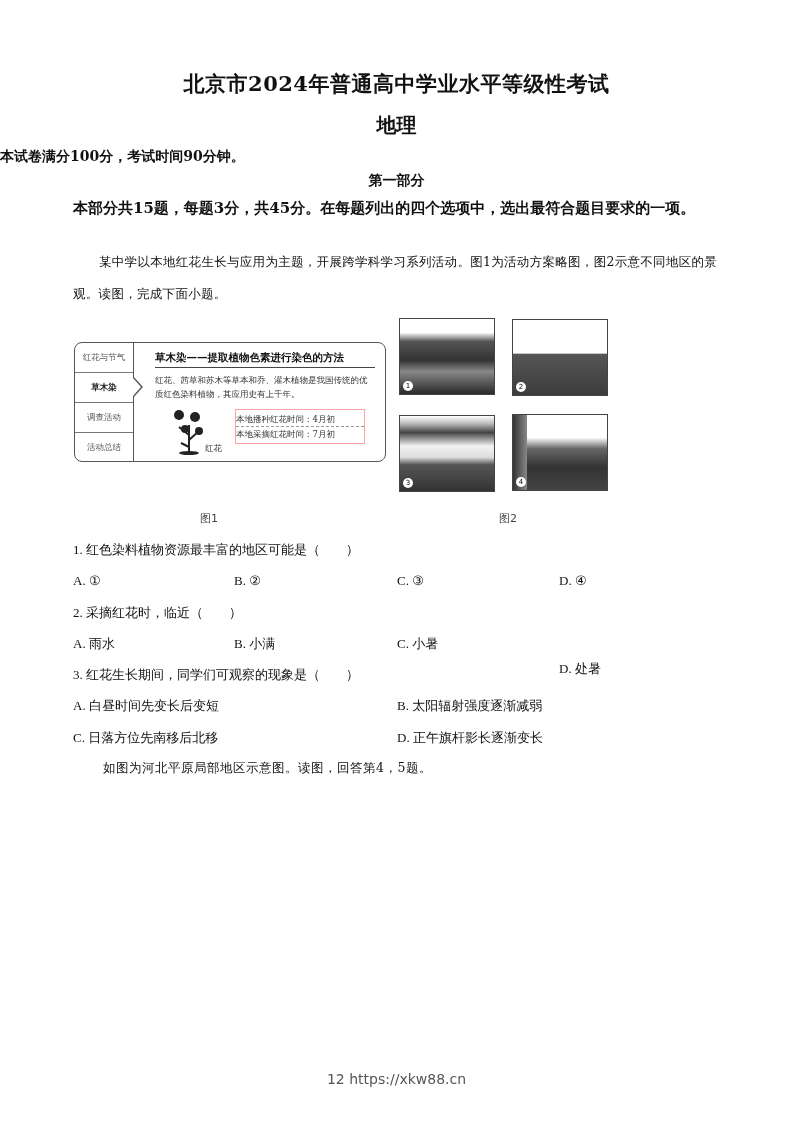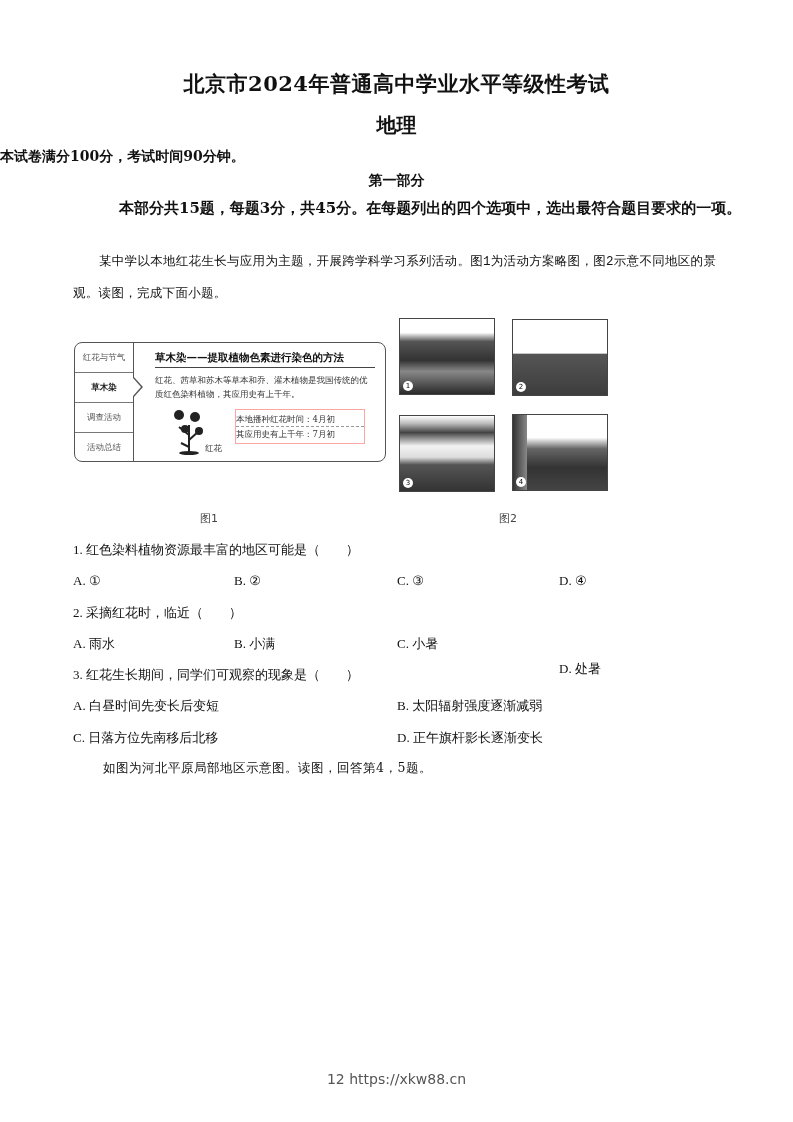--- a/index.html
+++ b/index.html
@@ -3,22 +3,22 @@
 <meta charset="utf-8">
 <style>
   html, body { margin:0; padding:0; background:#ffffff; }
   body { width:793px; height:1122px; position:relative; overflow:hidden;
          font-family:"DejaVu Serif","Liberation Serif",serif; color:#111; }
   .abs { position:absolute; }
   .title { top:70px; left:0; width:793px; text-align:center; font-size:21px; font-weight:bold; letter-spacing:0.5px; }
   .subject { top:112px; left:0; width:793px; text-align:center; font-size:20px; font-weight:bold; }
   .note { top:148px; left:0; width:793px; text-align:left; font-size:14px; font-weight:bold; }
   .part { top:172px; left:0; width:793px; text-align:center; font-size:14px; font-weight:bold; }
-  .instr { top:196px; left:73px; width:650px; font-size:15px; font-weight:bold; line-height:24px;margin-left:46px; }
-  .intro { top:246px; left:73px; width:650px; font-size:12.5px; line-height:32px; text-indent:26px; letter-spacing:0.3px;font-family:Liberation Mono, monospace; }
+  .instr { top:196px; left:73px; width:650px; font-size:15px; font-weight:bold; line-height:24px; }
+  .intro { top:246px; left:73px; width:650px; font-size:12.5px; line-height:32px; text-indent:26px; letter-spacing:0.3px; }
 
   
   .fig1 { top:342px; left:74px; width:312px; height:120px; border:1.5px solid #555; border-radius:8px; box-sizing:border-box; background:#fff; }
   .fig1-tabs { position:absolute; left:0; top:0; width:58px; height:100%; border-right:1.2px solid #555; }
   .fig1-tab { height:29px; border-bottom:1px solid #777; font-size:8.5px; color:#555; display:flex; align-items:center; justify-content:center; font-family:"DejaVu Sans",sans-serif; }
   .fig1-tab:last-child { border-bottom:none; }
   .fig1-tab.active { color:#222; font-weight:bold; position:relative; }
   .fig1-tab.active::after { content:""; position:absolute; right:-10px; top:3px; width:0; height:0;
         border-top:11px solid transparent; border-bottom:11px solid transparent; border-left:10px solid #555; }
   .fig1-tab.active::before { content:""; position:absolute; right:-8px; top:5px; width:0; height:0; z-index:2;
@@ -75,21 +75,21 @@
     <path d="M20 50 L20 20 M20 30 L10 22 M20 35 L30 26 M20 42 L12 38" stroke="#222" stroke-width="2" fill="none"></path>
     <circle cx="10" cy="10" r="5" fill="#222"></circle>
       <circle cx="26" cy="12" r="5" fill="#222"></circle>
     <circle cx="16" cy="24" r="4" fill="#222"></circle>
       <circle cx="30" cy="26" r="4" fill="#222"></circle>
     <ellipse cx="20" cy="48" rx="10" ry="2" fill="#222"></ellipse>
   </svg>
   <div class="fig1-flower-label">红花</div>
   <div class="fig1-box">
     <div>本地播种红花时间：4月初</div>
-    <div>其应用史有上千年：7月初</div>
+    <div>本地采摘红花时间：7月初</div>
   </div>
 </div>
 
 <div class="photo p1">
     <span class="num">1</span>
   </div>
 <div class="photo p2">
     <span class="num">2</span>
   </div>
 <div class="photo p3">

